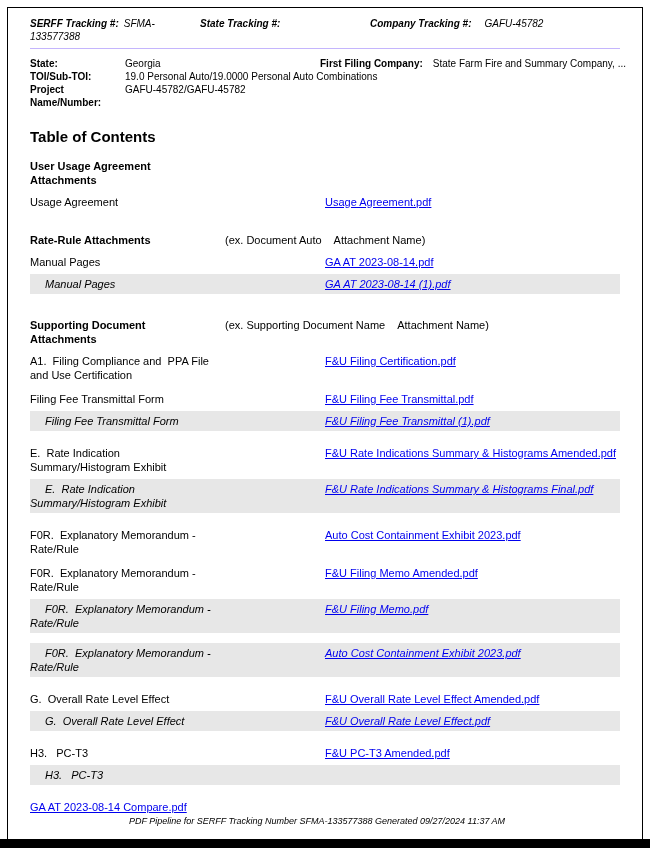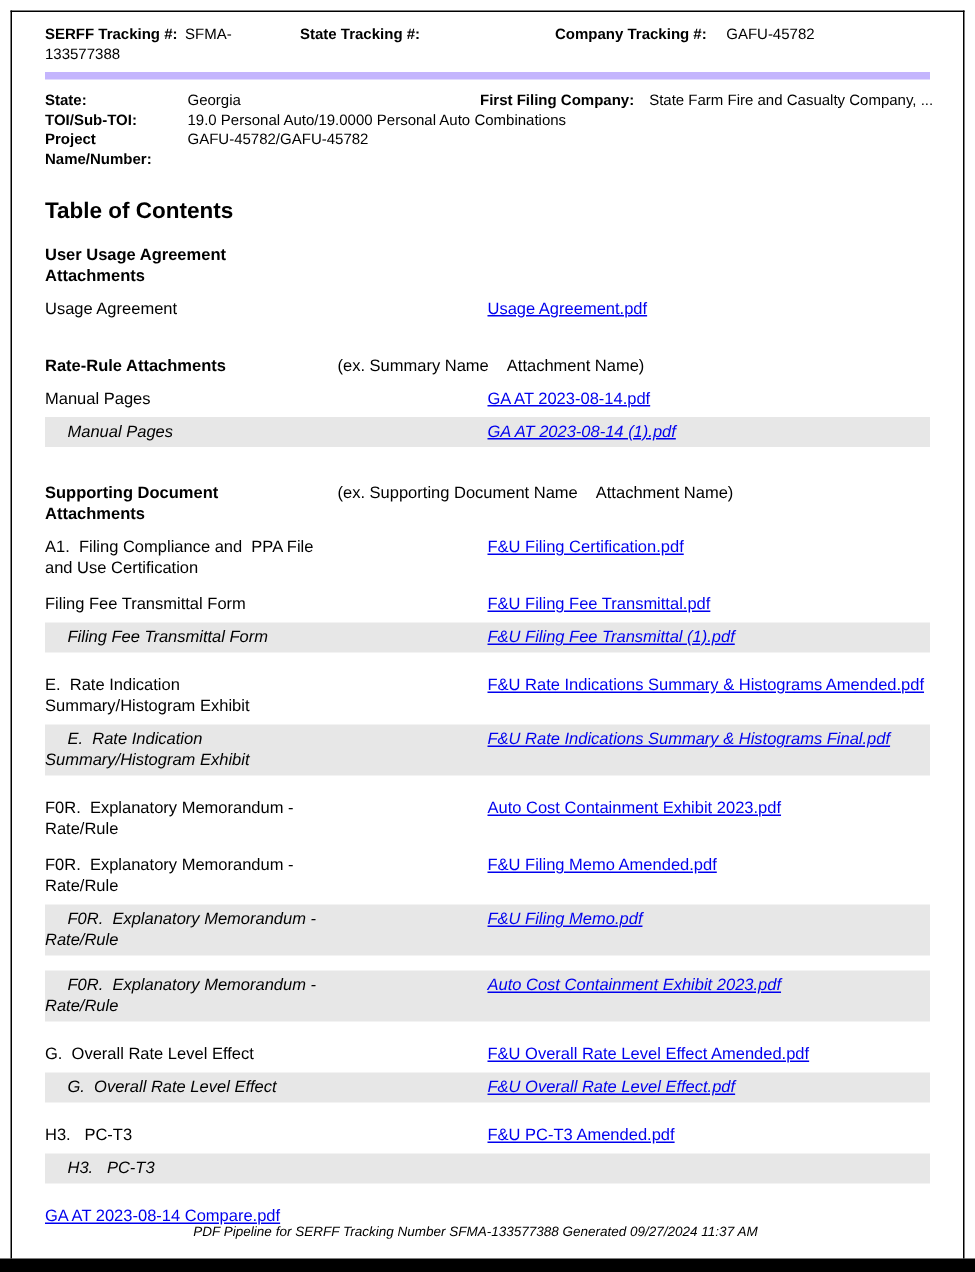--- a/index.html
+++ b/index.html
@@ -12,22 +12,22 @@
     overflow:hidden;
   }
   .page {
     position:absolute; left:7px; top:7px; right:7px; bottom:9px;
     border:1px solid #000; border-bottom:none;
     padding:0 22px;
     background:#fff;
   }
   
   .tracking-bar {
-    display:flex; padding:9px 0 5px; border-bottom:5px solid #c4b5fd;
-    font-size:10px; line-height:13px;
+    display:flex; padding:9px 0 5px; border-bottom:1px solid #c4b5fd;
+    font-size:10px; font-style:italic; line-height:13px;
   }
   .tb-c1 { width:170px; } .tb-c2 { width:170px; } .tb-c3 { flex:1; }
   .tb-label { font-weight:bold; }
   .tb-value { margin-left:5px; }
   .tb-c3 .tb-value { margin-left:13px; }
   
   .filing-info { padding-top:8px; font-size:10px; line-height:13px; }
   .info-row { display:flex; }
   .fi-label { font-weight:bold; flex-shrink:0; }
   .w-label1 { width:95px; }
@@ -77,21 +77,21 @@
     <div class="tb-c3">
       <span class="tb-label">Company Tracking #:</span><span class="tb-value">GAFU-45782</span>
     </div>
   </div>
 
   <div class="filing-info">
     <div class="info-row">
       <span class="fi-label w-label1">State:</span>
       <span class="fi-value w-value1">Georgia</span>
       <span class="fi-label fi-label2">First Filing Company:</span>
-      <span class="fi-value">State Farm Fire and Casualty Company, ...</span>
+      <span class="fi-value">State Farm Fire and Summary Company, ...</span>
     </div>
     <div class="info-row">
       <span class="fi-label w-label1">TOI/Sub-TOI:</span>
       <span class="fi-value">19.0 Personal Auto/19.0000 Personal Auto Combinations</span>
     </div>
     <div class="info-row">
       <span class="fi-label w-label1">Project Name/Number:</span>
       <span class="fi-value">GAFU-45782/GAFU-45782</span>
     </div>
   </div>
@@ -105,21 +105,21 @@
 Attachments</div>
         </div>
         <div class="toc-row">
           <div class="row-name">Usage Agreement</div>
           <div class="row-link"><a href="#">Usage Agreement.pdf</a></div>
         </div>
       </div>
       <div class="section">
         <div class="section-head">
           <div class="section-heading">Rate-Rule Attachments</div>
-          <span class="section-note note1">(ex. Summary Name</span>
+          <span class="section-note note1">(ex. Document Auto</span>
           <span class="section-note note2">Attachment Name)</span>
         </div>
         <div class="toc-row">
           <div class="row-name">Manual Pages</div>
           <div class="row-link"><a href="#">GA AT 2023-08-14.pdf</a></div>
         </div>
         <div class="toc-row superseded">
           <div class="row-name">Manual Pages</div>
           <div class="row-link"><a href="#">GA AT 2023-08-14 (1).pdf</a></div>
         </div>

